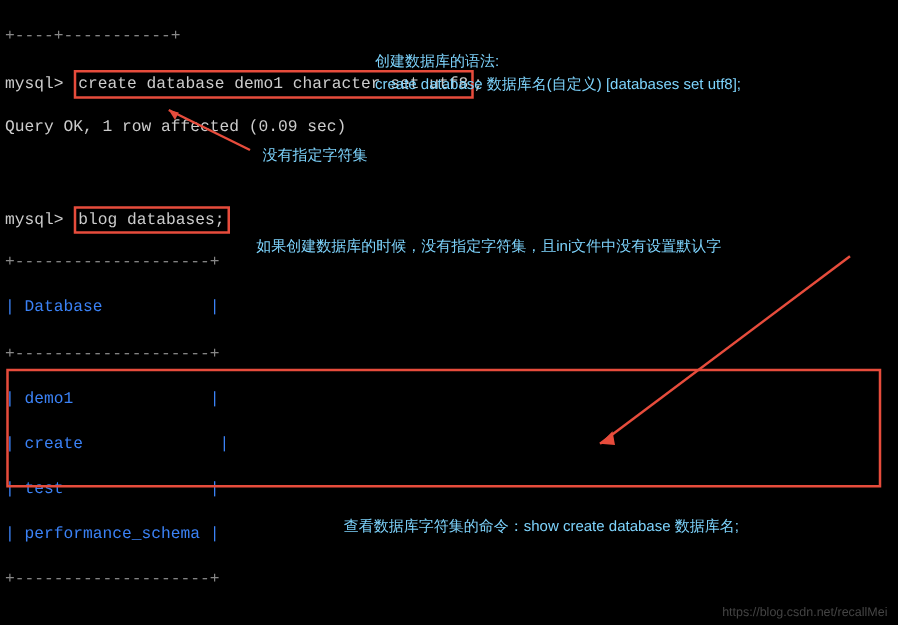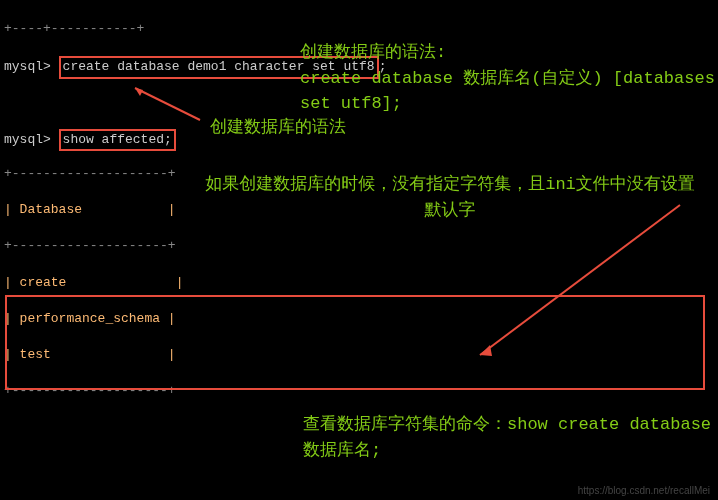--- a/index.html
+++ b/index.html
@@ -12,27 +12,27 @@
       height: 500px;
       overflow: hidden;
       position: relative;
       line-height: 1.4;
     }
     .terminal { padding: 2px 4px; white-space: pre; position: relative; }
     .prompt { color: #ccc; }
     .boxed { border: 2px solid #e74c3c; padding: 0 2px; display: inline-block; }
     .annotation {
       position: absolute;
-      color: #84cc16;
-      font-family: Liberation Mono, monospace;
-      font-size: 17px;
+      color: #7dd3fc;
+      font-family: Liberation Sans, sans-serif;
+      font-size: 12px;
       z-index: 10;
       line-height: 1.5;
     }
-    .table-cell { color: #fdba74; }
+    .table-cell { color: #3b82f6; }
     .big-box {
       position: absolute;
       border: 2px solid #e74c3c;
       pointer-events: none;
       z-index: 5;
     }
     .watermark {
       position: absolute;
       bottom: 2px;
       right: 8px;
@@ -43,28 +43,30 @@
     }
     .line { height: 18px; }
     .dotted { color: #888; }
   </style>
 </head>
 <body>
 
 <div class="terminal">
 <div class="line dotted">+----+-----------+</div>
 <div class="line"><span class="prompt">mysql&gt; </span><span class="boxed"><span>create database demo1 character set utf8</span></span><span>;</span></div>
+<div class="line">Query OK, 1 row affected (0.09 sec)</div>
 <div class="line"> </div>
-<div class="line"><span>mysql&gt; </span><span class="boxed">show affected;</span></div>
+<div class="line"><span>mysql&gt; </span><span class="boxed">blog databases;</span></div>
 <div class="line dotted">+--------------------+</div>
 <div class="line table-cell">| Database           |</div>
 <div class="line dotted">+--------------------+</div>
+<div class="line table-cell">| demo1              |</div>
 <div class="line table-cell">| create              |</div>
+<div class="line table-cell">| test               |</div>
 <div class="line table-cell">| performance_schema |</div>
-<div class="line table-cell">| test               |</div>
 <div class="line dotted">+--------------------+</div>
 
 
 
 
 
 
 
 
 
@@ -79,27 +81,27 @@
 
 
 
 </div>
 
 <div class="annotation" style="left:300px; top:40px;">
   <div>创建数据库的语法:</div>
   <div>create database 数据库名(自定义) [databases set utf8];</div>
 </div>
 
-<div class="annotation" style="left:210px; top:115px;">创建数据库的语法</div>
+<div class="annotation" style="left:210px; top:115px;">没有指定字符集</div>
 
-<div class="annotation" style="left:205px; top:172px; width:490px;text-align:center;">
+<div class="annotation" style="left:205px; top:188px; width:490px;">
   <div>如果创建数据库的时候，没有指定字符集，且ini文件中没有设置默认字</div>
 </div>
 
-<div class="annotation" style="left:275px; top:412px;margin-left:28px;">查看数据库字符集的命令：show create database 数据库名;</div>
+<div class="annotation" style="left:275px; top:412px;">查看数据库字符集的命令：show create database 数据库名;</div>
 
 <div class="big-box" style="left:5px; top:295px; width:700px; height:95px;"></div>
 
 <svg style="position:absolute; left:0; top:0; width:718px; height:500px; pointer-events:none; z-index:3;">
   <line x1="135" y1="88" x2="200" y2="120" stroke="#e74c3c" stroke-width="2"></line>
   <polygon points="135,88 143,90 140,96" fill="#e74c3c"></polygon>
   <line x1="680" y1="205" x2="480" y2="355" stroke="#e74c3c" stroke-width="2"></line>
   <polygon points="480,355 490,345 492,356" fill="#e74c3c"></polygon>
 </svg>
 

